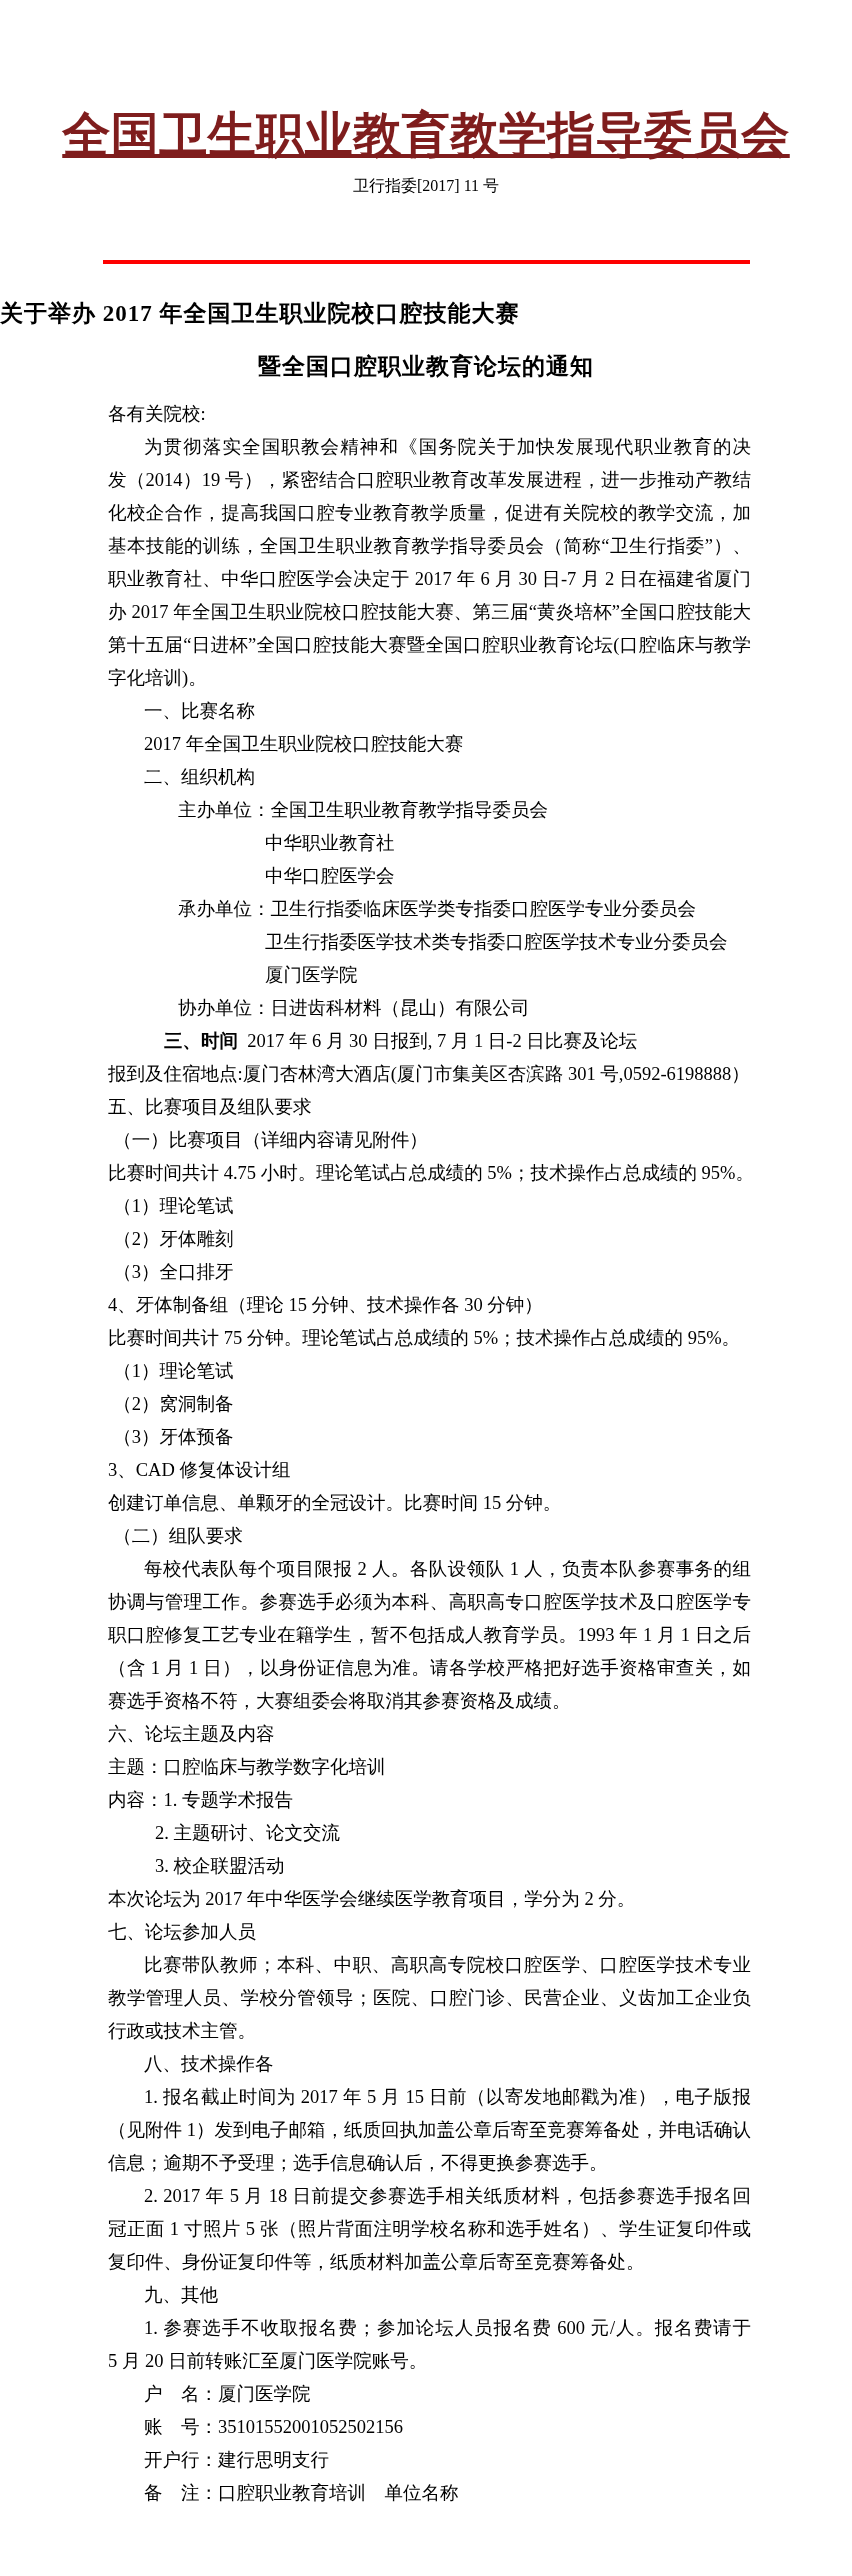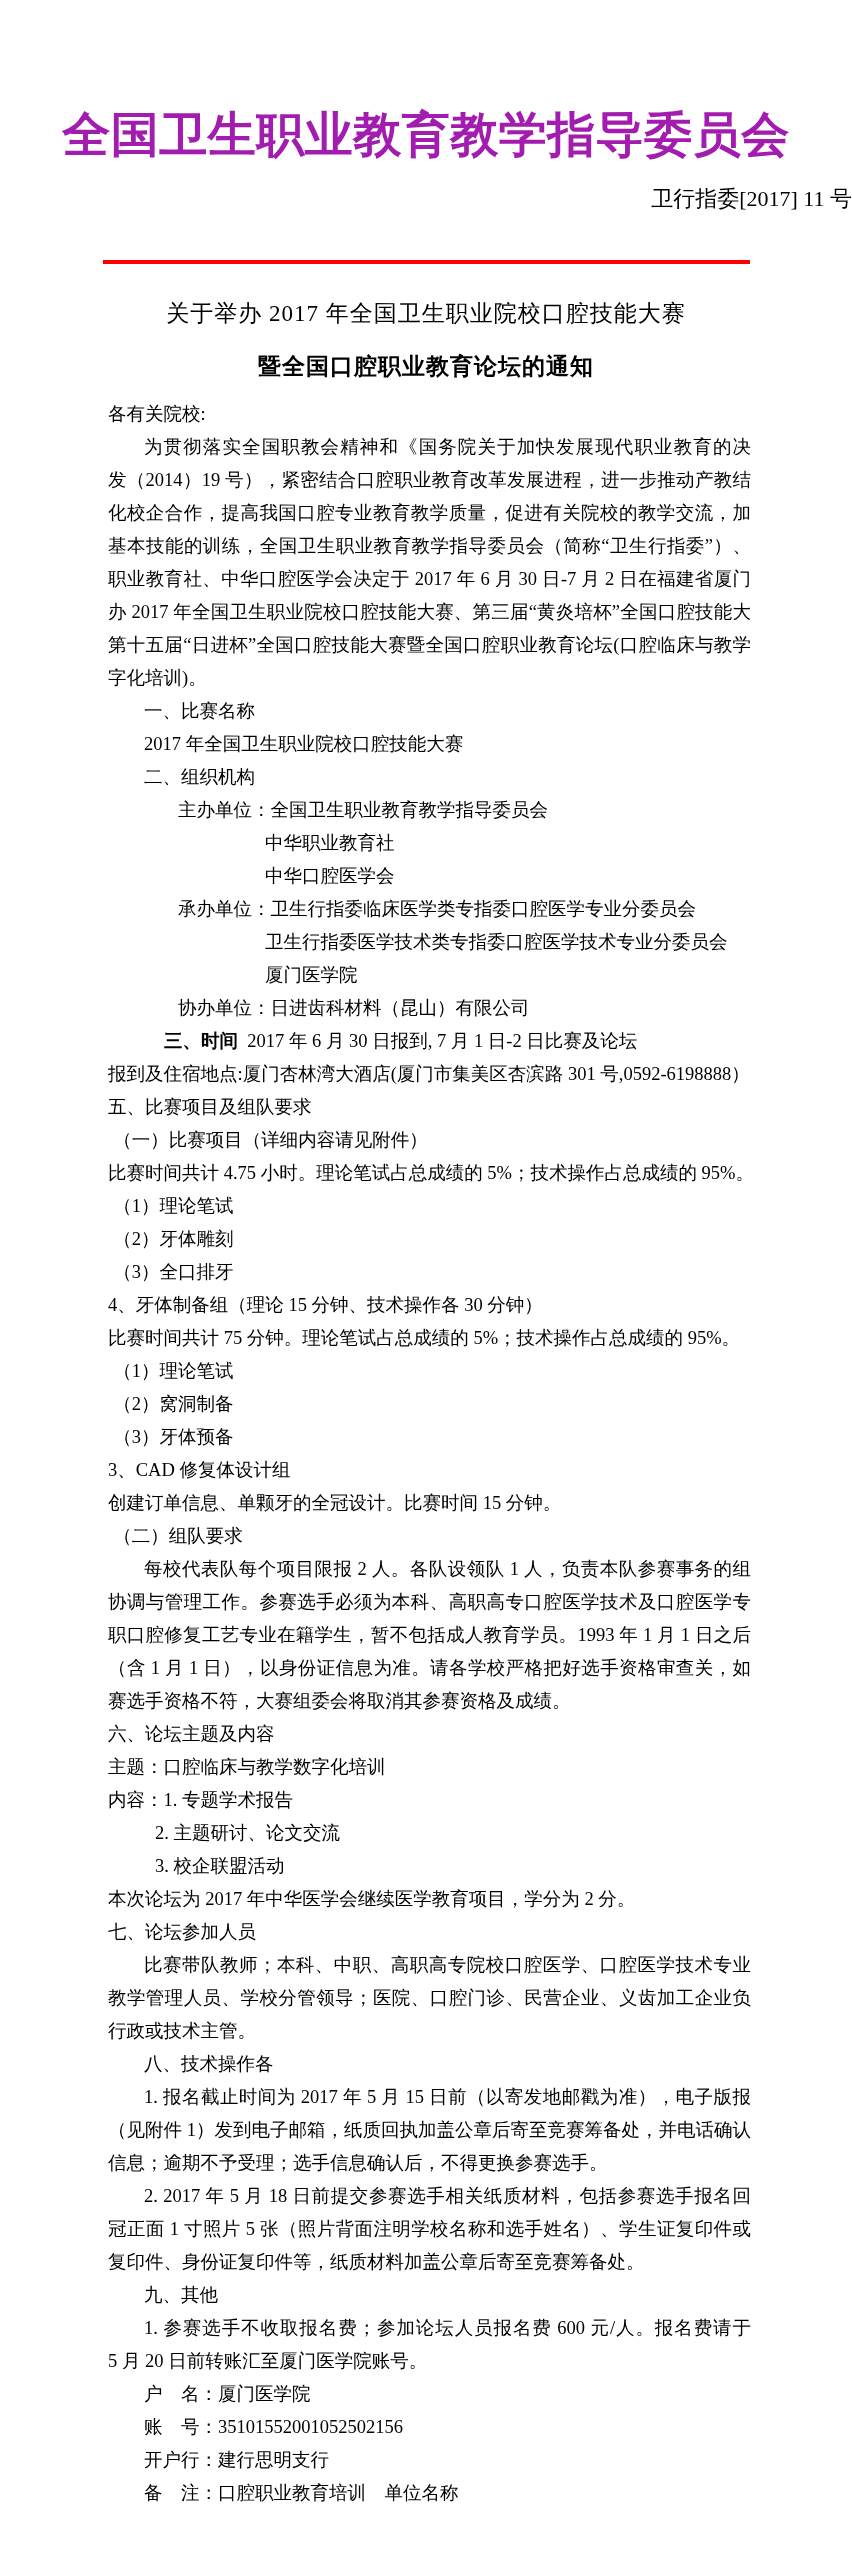--- a/index.html
+++ b/index.html
@@ -9,33 +9,33 @@
     background:#ffffff;
     font-family:"Liberation Serif","DejaVu Serif",serif;
     color:#000;
     overflow:hidden;
   }
   
   .red-header{
     position:absolute;top:101px;left:0;width:100%;
     text-align:center;
     font-size:48px;font-weight:bold;letter-spacing:0.5px;
-    color:#a21caf;line-height:67px;white-space:pre;
+    color:#7f1d1d;line-height:67px;white-space:pre;text-decoration:underline;
   }
   .doc-no{
-    position:absolute;top:187px;left:0;width:100%;
-    text-align:right;font-size:22px;line-height:23px;white-space:pre;
+    position:absolute;top:174px;left:0;width:100%;
+    text-align:center;font-size:16px;line-height:23px;white-space:pre;
   }
   .red-rule{
     position:absolute;top:260px;left:103px;width:647px;height:4.1px;
     background:#fe0000;
   }
   .title1{
     position:absolute;top:299px;left:0;width:100%;
-    text-align:center;font-size:23px;font-weight:normal;letter-spacing:1px;line-height:30px;white-space:pre;
+    font-size:23px;font-weight:bold;letter-spacing:1px;line-height:30px;white-space:pre;
   }
   .title2{
     position:absolute;top:344px;left:0;width:100%;
     text-align:center;font-size:23px;font-weight:bold;letter-spacing:1px;line-height:30px;white-space:pre;margin-top:8px;
   }
   
   .body{
     position:absolute;top:398px;left:108px;width:643px;
     font-size:18.5px;
   }

